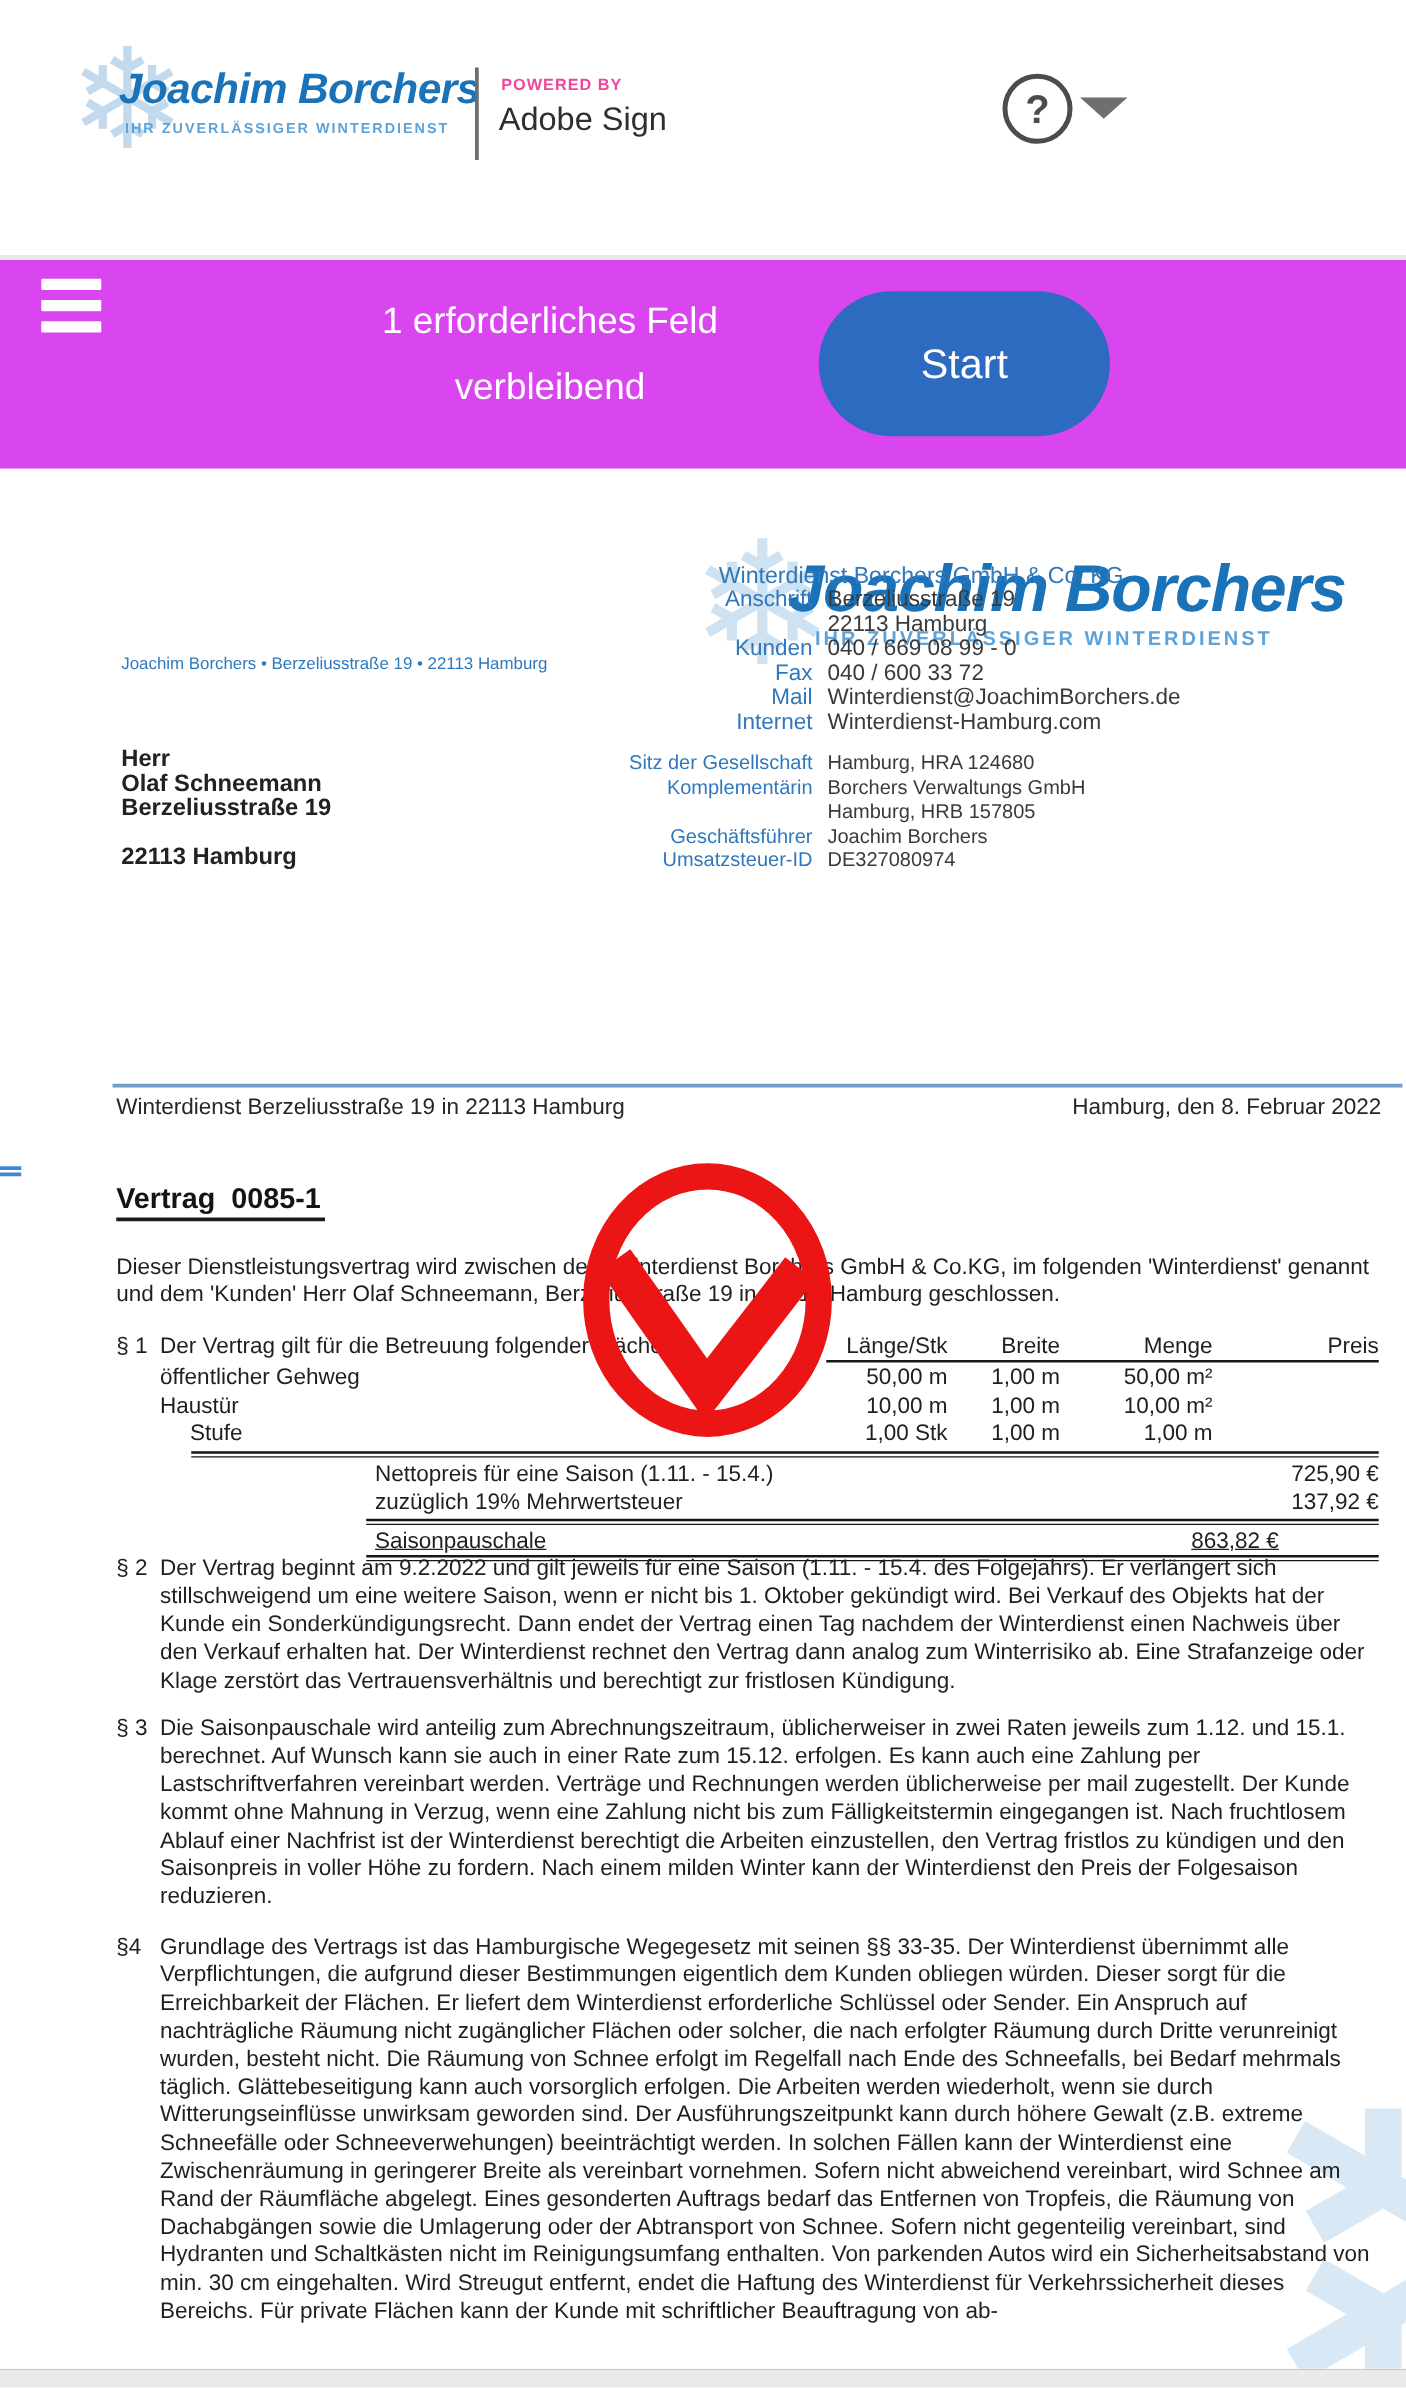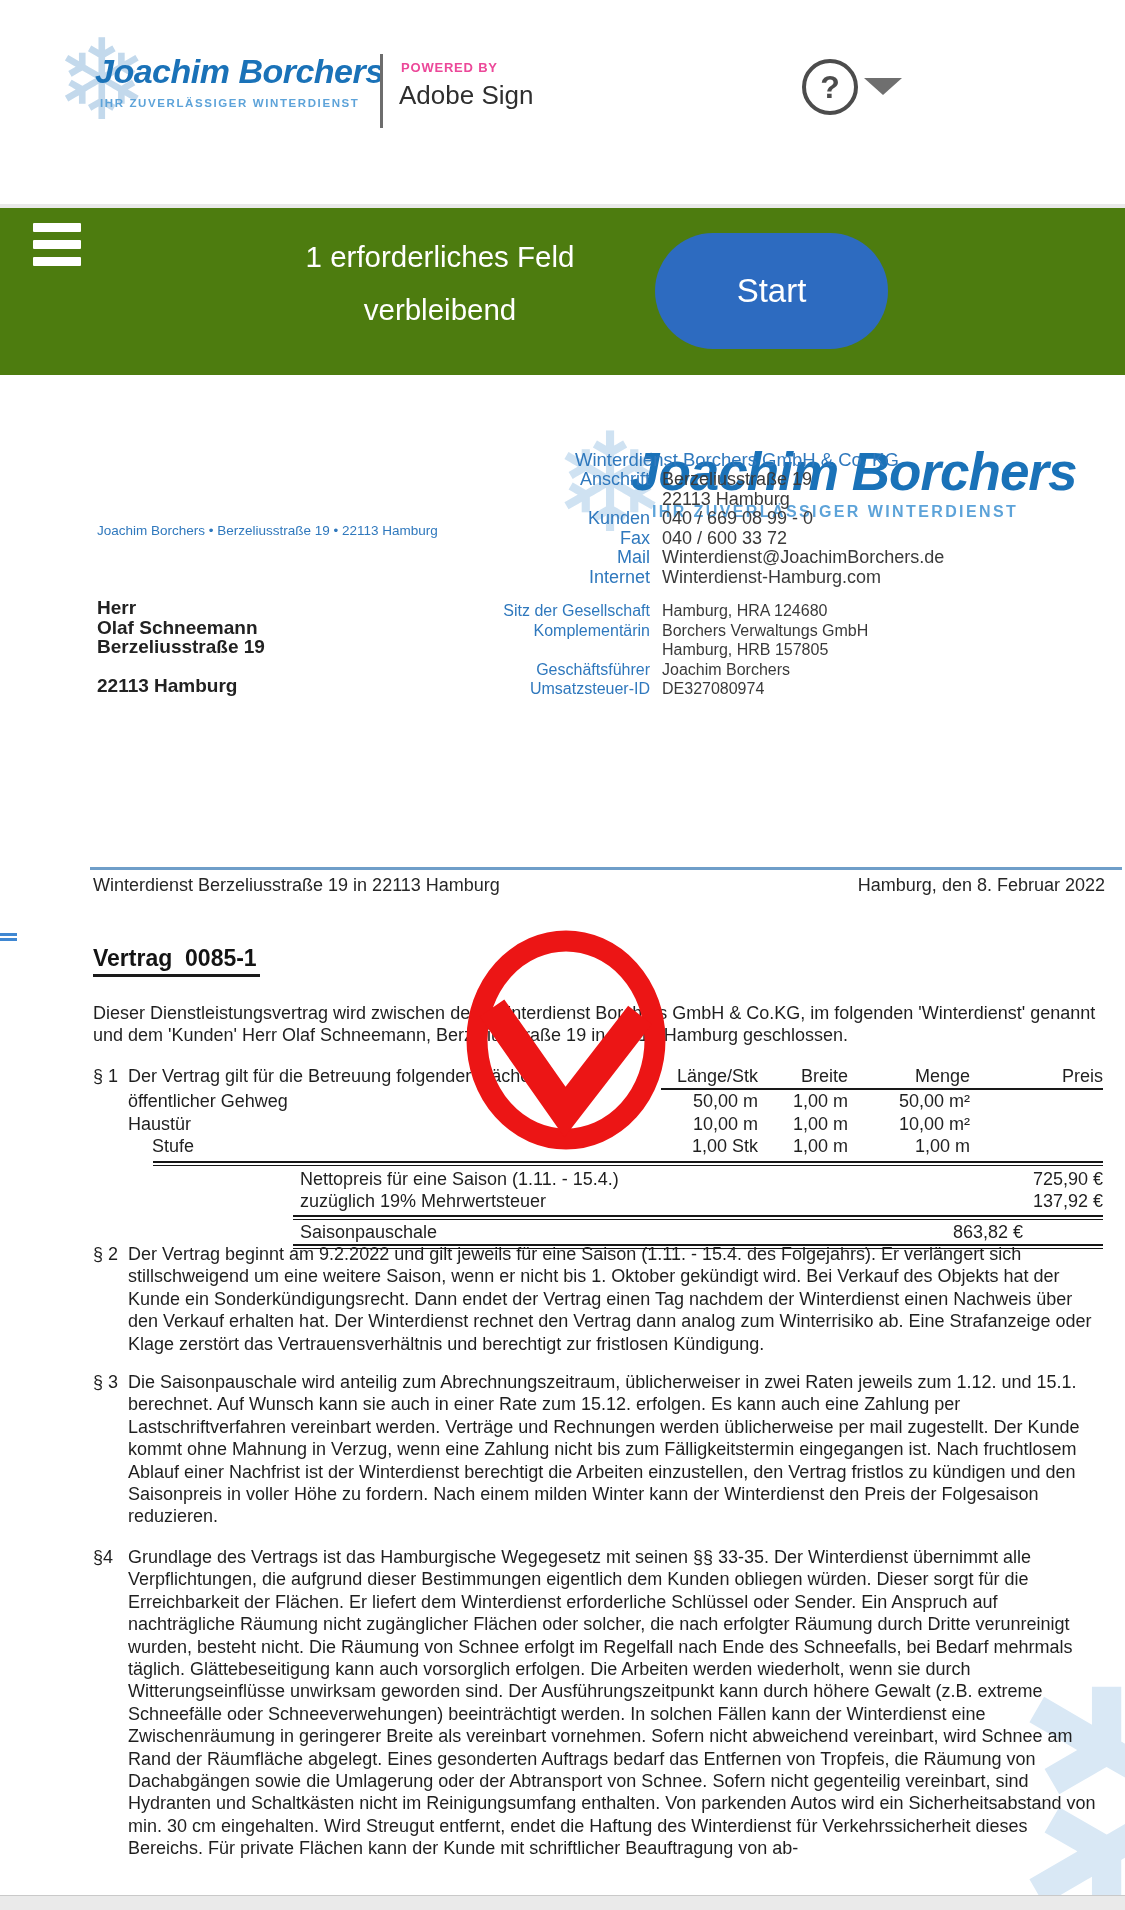--- a/index.html
+++ b/index.html
@@ -16,21 +16,21 @@
   .brand-main{left:95px;top:52px;font-size:34px;font-weight:700;font-style:italic;color:#1a72b8;letter-spacing:-0.5px;}
   .brand-sub{left:100px;top:97px;font-size:11.5px;font-weight:700;letter-spacing:1.6px;color:#5da3d9;}
   .hdr-divider{left:380px;top:54px;width:3px;height:74px;background:#6d6d6d;}
   .powered{left:401px;top:60px;font-size:13px;font-weight:600;letter-spacing:0.8px;color:#ec4899;}
   .adobesign{left:399px;top:80px;font-size:26px;color:#2f2f2f;}
   .help-btn{left:802px;top:59px;width:56px;height:56px;border:4.5px solid #4c4c4c;border-radius:50%;box-sizing:border-box;display:flex;align-items:center;justify-content:center;cursor:pointer;}
   .help-btn span{font-size:32px;font-weight:700;color:#4c4c4c;}
   .hdr-caret{left:864px;top:78px;width:0;height:0;border-left:19px solid transparent;border-right:19px solid transparent;border-top:17px solid #6f6f6f;cursor:pointer;}
 
   
-  .toolbar{position:relative;height:167px;background:#4d7c0f;}
+  .toolbar{position:relative;height:167px;background:#d946ef;}
   .burger{left:33px;top:15px;cursor:pointer;}
   .burger div{width:48px;height:9px;background:#fff;border-radius:1px;margin-bottom:8px;}
   .tb-msg{left:0;top:22px;width:880px;text-align:center;color:#fff;font-size:29.5px;line-height:53px;}
   .start-btn{left:655px;top:25px;width:233px;height:116px;border-radius:58px;background:#2d6bc0;display:flex;align-items:center;justify-content:center;color:#fff;font-size:33px;font-weight:500;cursor:pointer;text-align:center;}
 
   
   .doc{position:relative;height:1520px;background:#fff;overflow:hidden;color:#1f1f1f;}
   .doc .abs{z-index:1;}
   .watermark{position:absolute;left:985px;top:1185px;font-family:"DejaVu Sans",sans-serif;font-size:500px;line-height:1;color:#d9e8f5;z-index:0;}
   .doc-flake{left:552px;top:40px;font-family:"DejaVu Sans",sans-serif;font-size:138px;line-height:1;color:#cfe2f2;}
@@ -61,21 +61,21 @@
   .c3{width:122px;text-align:right;flex:none;}
   .c4{width:133px;text-align:right;flex:none;}
   .indent{padding-left:24px;}
   .dbl{border-top:2px solid #161616;border-bottom:1px solid #161616;height:2px;}
   .rule-a{margin-left:25px;margin-top:4px;margin-bottom:2px;}
   .tot-row{display:flex;}
   .tot-sp{width:172px;flex:none;}
   .tot-lab{flex:1;}
   .tot-val{width:150px;text-align:right;flex:none;}
   .tot-final{margin-left:165px;margin-top:2px;}
-  .tot-final .frow{display:flex;padding:1px 0;}
+  .tot-final .frow{display:flex;padding:1px 0;text-decoration:underline;}
   .tot-final .flab{flex:1;padding-left:7px;}
   .tot-final .fval{width:150px;flex:none;}
 
   .sec{position:absolute;left:93px;width:1012px;display:flex;font-size:18px;line-height:22.4px;z-index:1;}
   .sec .lbl{width:35px;flex:none;}
   .sec .txt{flex:1;}
   .sec2{top:868px;}
   .sec3{top:996px;}
   .sec4{top:1171px;}
 

